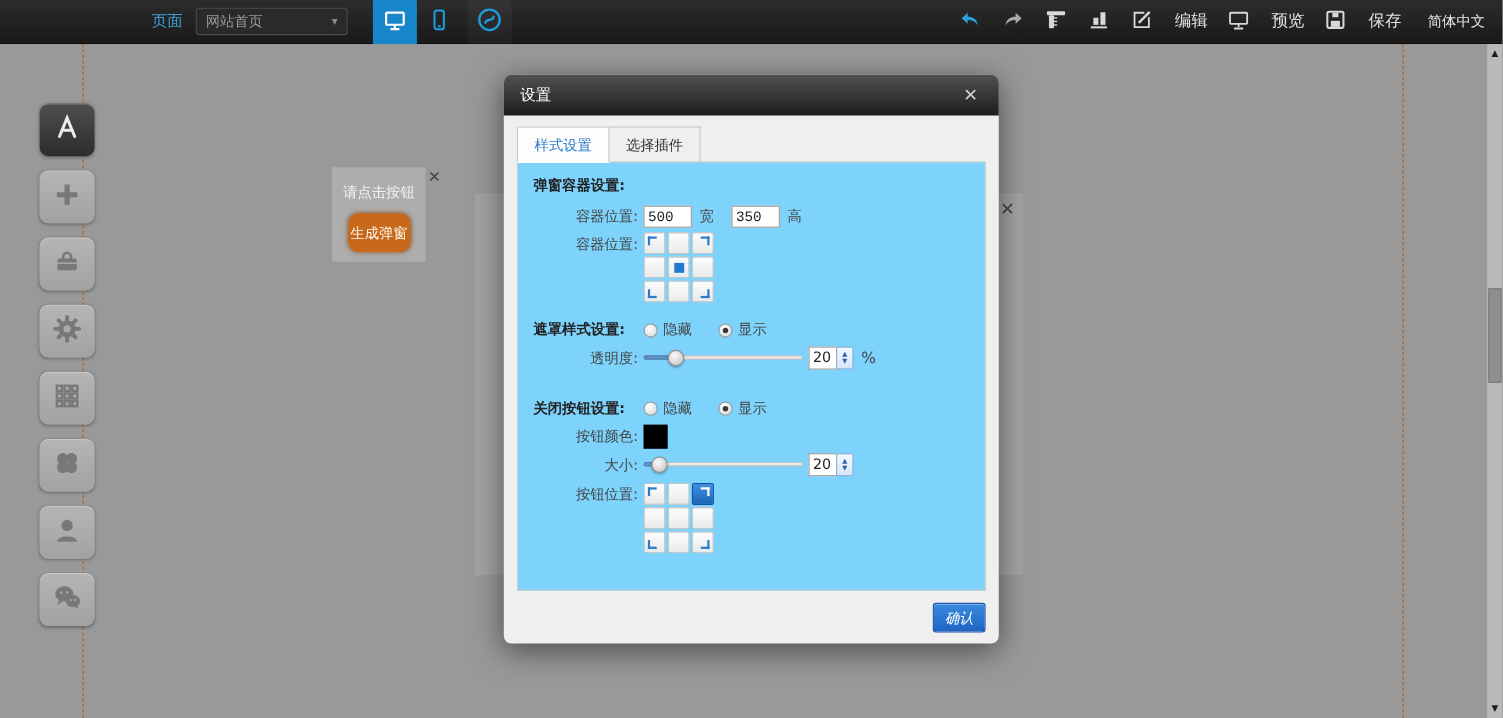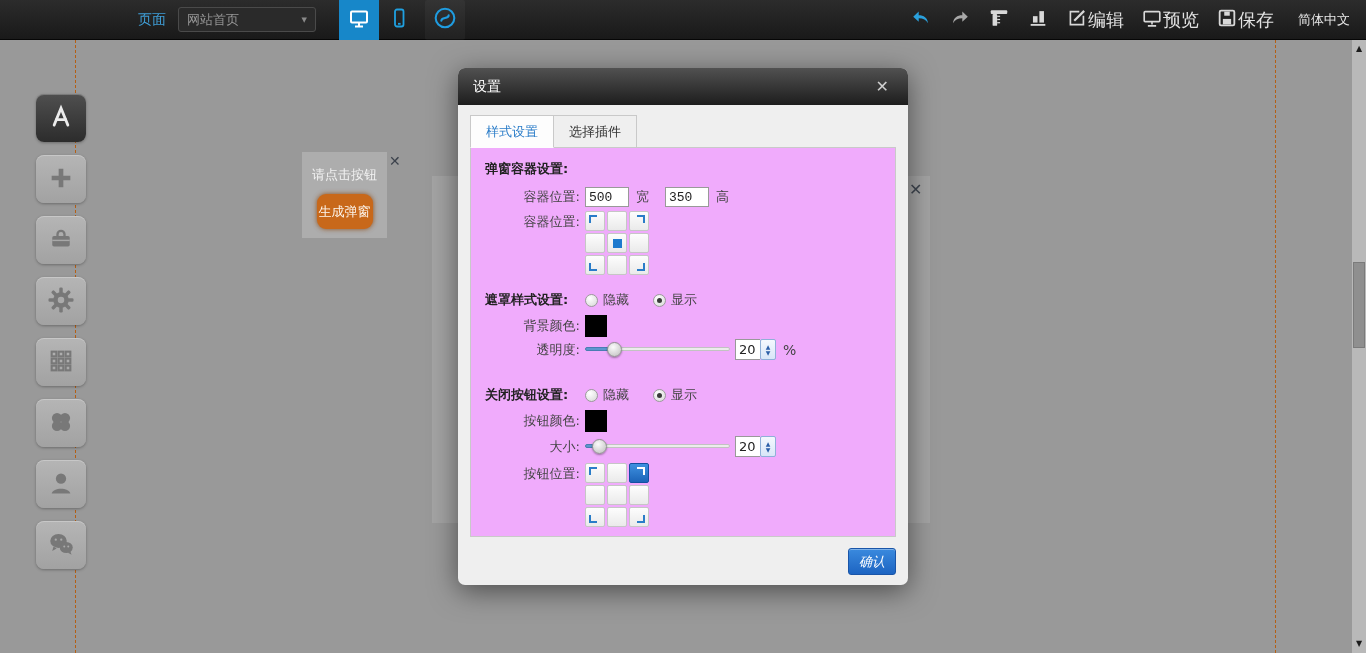--- a/index.html
+++ b/index.html
@@ -14,21 +14,21 @@
   .page-label { color:#3f9fd8; font-size:14px; margin-right:12px; }
   .dropdown { width:138px; height:25px; background:#2a2a2a; border:1px solid #4a4a4a; border-radius:3px;
               color:#969696; display:flex; align-items:center; justify-content:space-between;
               padding:0 8px; margin-right:23px; cursor:pointer; }
   .dropdown .caret { font-size:7px; color:#8a8a8a; }
   .device-btn { width:40px; height:40px; display:flex; align-items:center; justify-content:center; cursor:pointer; }
   .device-btn.active { background:#1787c9; }
   .device-btn.shaded { background:rgba(255,255,255,0.04); margin-left:6px; border-radius:2px; }
   .tb-right { margin-left:auto; display:flex; align-items:center; margin-right:16px; color:#dcdcdc; }
   .tb-item { display:flex; align-items:center; margin-left:17px; cursor:pointer; }
-  .tb-item .lbl { margin-left:0; font-size:18px; color:#e2e2e2; }
+  .tb-item .lbl { margin-left:19px; font-size:15px; color:#e2e2e2; }
   .lang { margin-left:24px; font-size:13px; color:#e8e8e8; cursor:pointer; }
 
   
   .guide { position:absolute; top:40px; bottom:0; width:0; border-left:1px dashed #b55f14; z-index:1; }
   .guide.gl { left:75px; } .guide.gr { left:1275px; }
 
   .side-btn { position:absolute; left:36px; width:50px; height:48px; border-radius:8px; z-index:2; cursor:pointer;
               background:linear-gradient(#b5b5b5,#a2a2a2);
               box-shadow:0 1px 3px rgba(0,0,0,.3), inset 0 1px 0 rgba(255,255,255,.25);
               display:flex; align-items:center; justify-content:center; }
@@ -55,21 +55,21 @@
   .modal { position:absolute; left:458px; top:68px; width:450px; height:517px; z-index:100;
            background:#efefef; border-radius:7px; box-shadow:0 6px 28px rgba(0,0,0,.5); }
   .m-header { height:37px; background:linear-gradient(#515151,#1d1d1d); border-radius:7px 7px 0 0;
               display:flex; align-items:center; padding:0 15px;text-align:center; }
   .m-title { color:#fff; font-size:14px; }
   .m-close { margin-left:auto; color:#cfcfcf; font-size:16px; cursor:pointer; padding:2px 4px; }
   .tabs { display:flex; margin:10px 12px 0; position:relative; z-index:2; }
   .tab { height:33px; padding:0 15px; display:flex; align-items:center; font-size:13px; cursor:pointer; margin-bottom:-1px; }
   .tab.active { background:#fdfdfd; color:#2a7cc8; border:1px solid #c9c9c9; border-bottom:1px solid #fdfdfd; }
   .tab.inactive { color:#333; border-top:1px solid #c9c9c9; border-right:1px solid #c9c9c9; }
-  .panel { margin:0 12px; height:390px; background:#f0abfc; border:1px solid #c9c9c9; position:relative; z-index:1;
+  .panel { margin:0 12px; height:390px; background:#7dd3fc; border:1px solid #c9c9c9; position:relative; z-index:1;
            padding:12px 0 0 14px; overflow:hidden; }
   .m-footer { position:absolute; bottom:0; left:0; right:0; height:48px; }
   .confirm-btn { position:absolute; right:12px; top:11px; min-width:46px; height:27px; padding:0 10px;
                  background:linear-gradient(#3a8ade,#1d64c2); border:1px solid #1a55a8; border-radius:3px;
                  color:#fff; font-size:13px; font-family:inherit; cursor:pointer;
                  box-shadow:inset 0 1px 0 rgba(255,255,255,.35);font-style:italic; }
 
   
   .sec-row { display:flex; align-items:center; margin-bottom:6px; }
   .sec-title { font-weight:bold; color:#222; font-size:13px; width:100px; }
@@ -383,24 +383,20 @@
     </div>
 
     <div class="sec-row">
       <span class="sec-title">遮罩样式设置:</span>
       <span class="radio"></span>
       <span class="radio-lbl">隐藏</span>
       <span class="radio checked"></span>
       <span class="radio-lbl">显示</span>
     </div>
 
-    <div class="frow mb2">
-      <span class="flabel">背景颜色:</span>
-      <span class="swatch"></span>
-    </div>
 
     <div class="frow mb26">
       <span class="flabel">透明度:</span>
       <div class="slider sl1">
         <div class="track"></div>
         <div class="fill"></div>
         <div class="thumb"></div>
       </div>
       <div class="spinner">
         <div class="spin-val">20</div>

